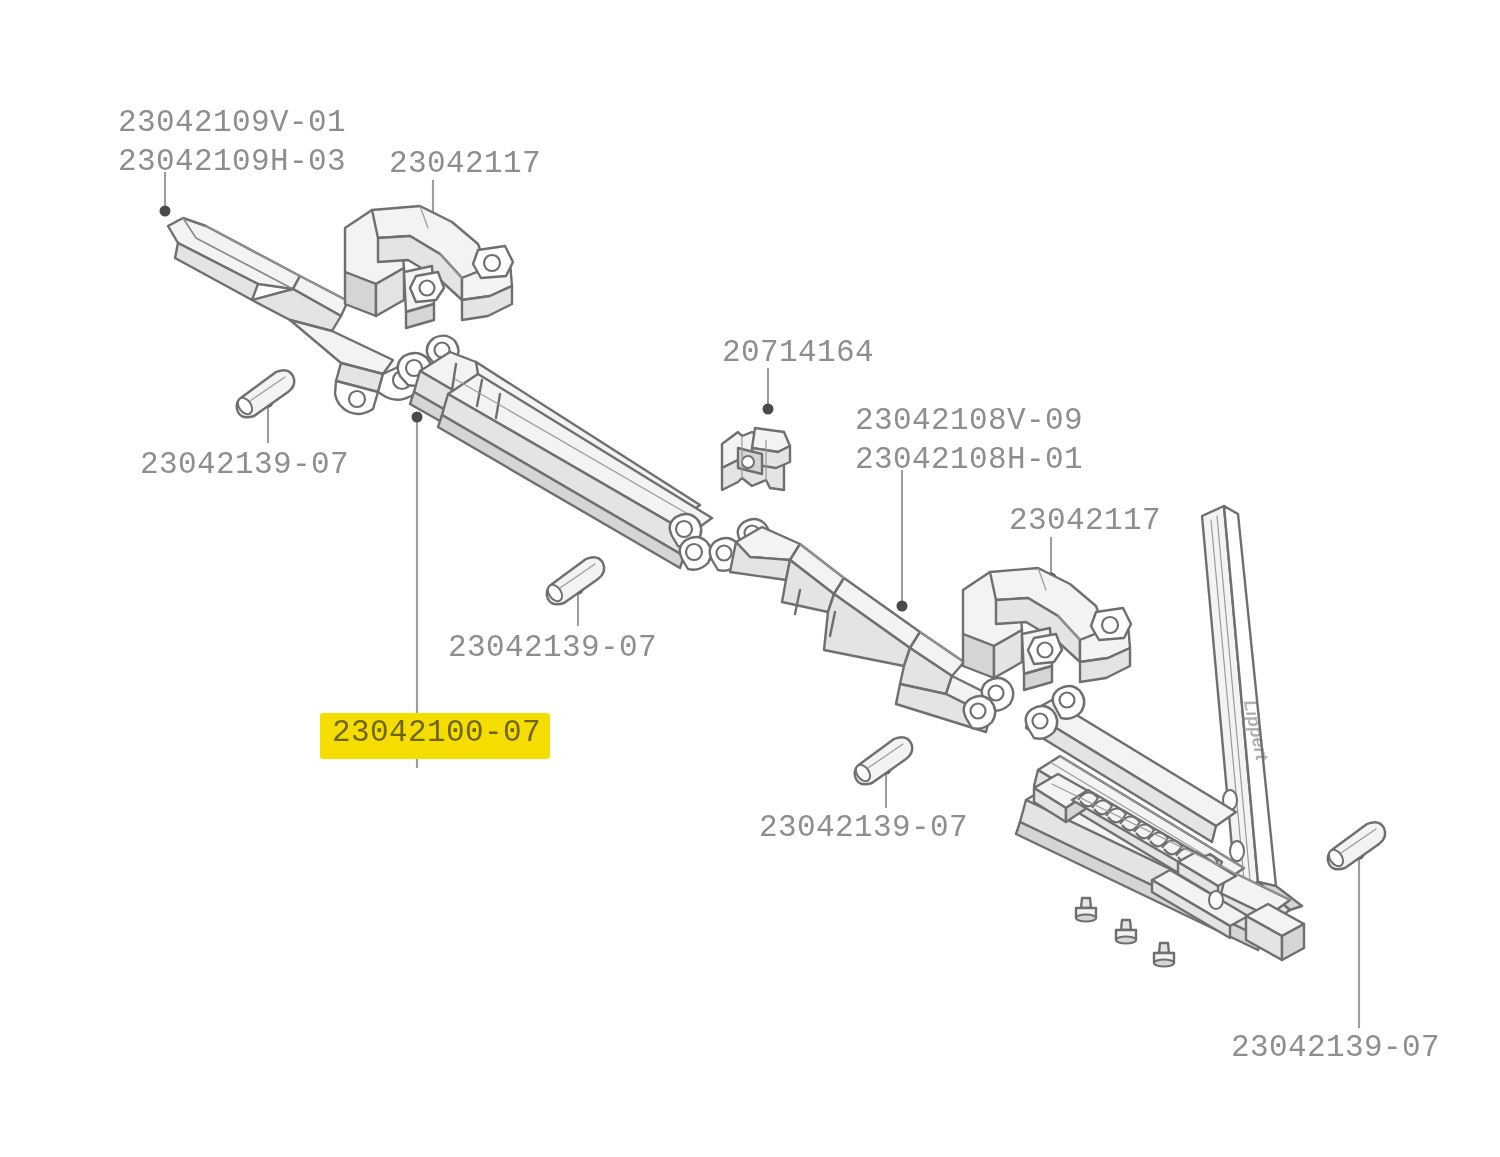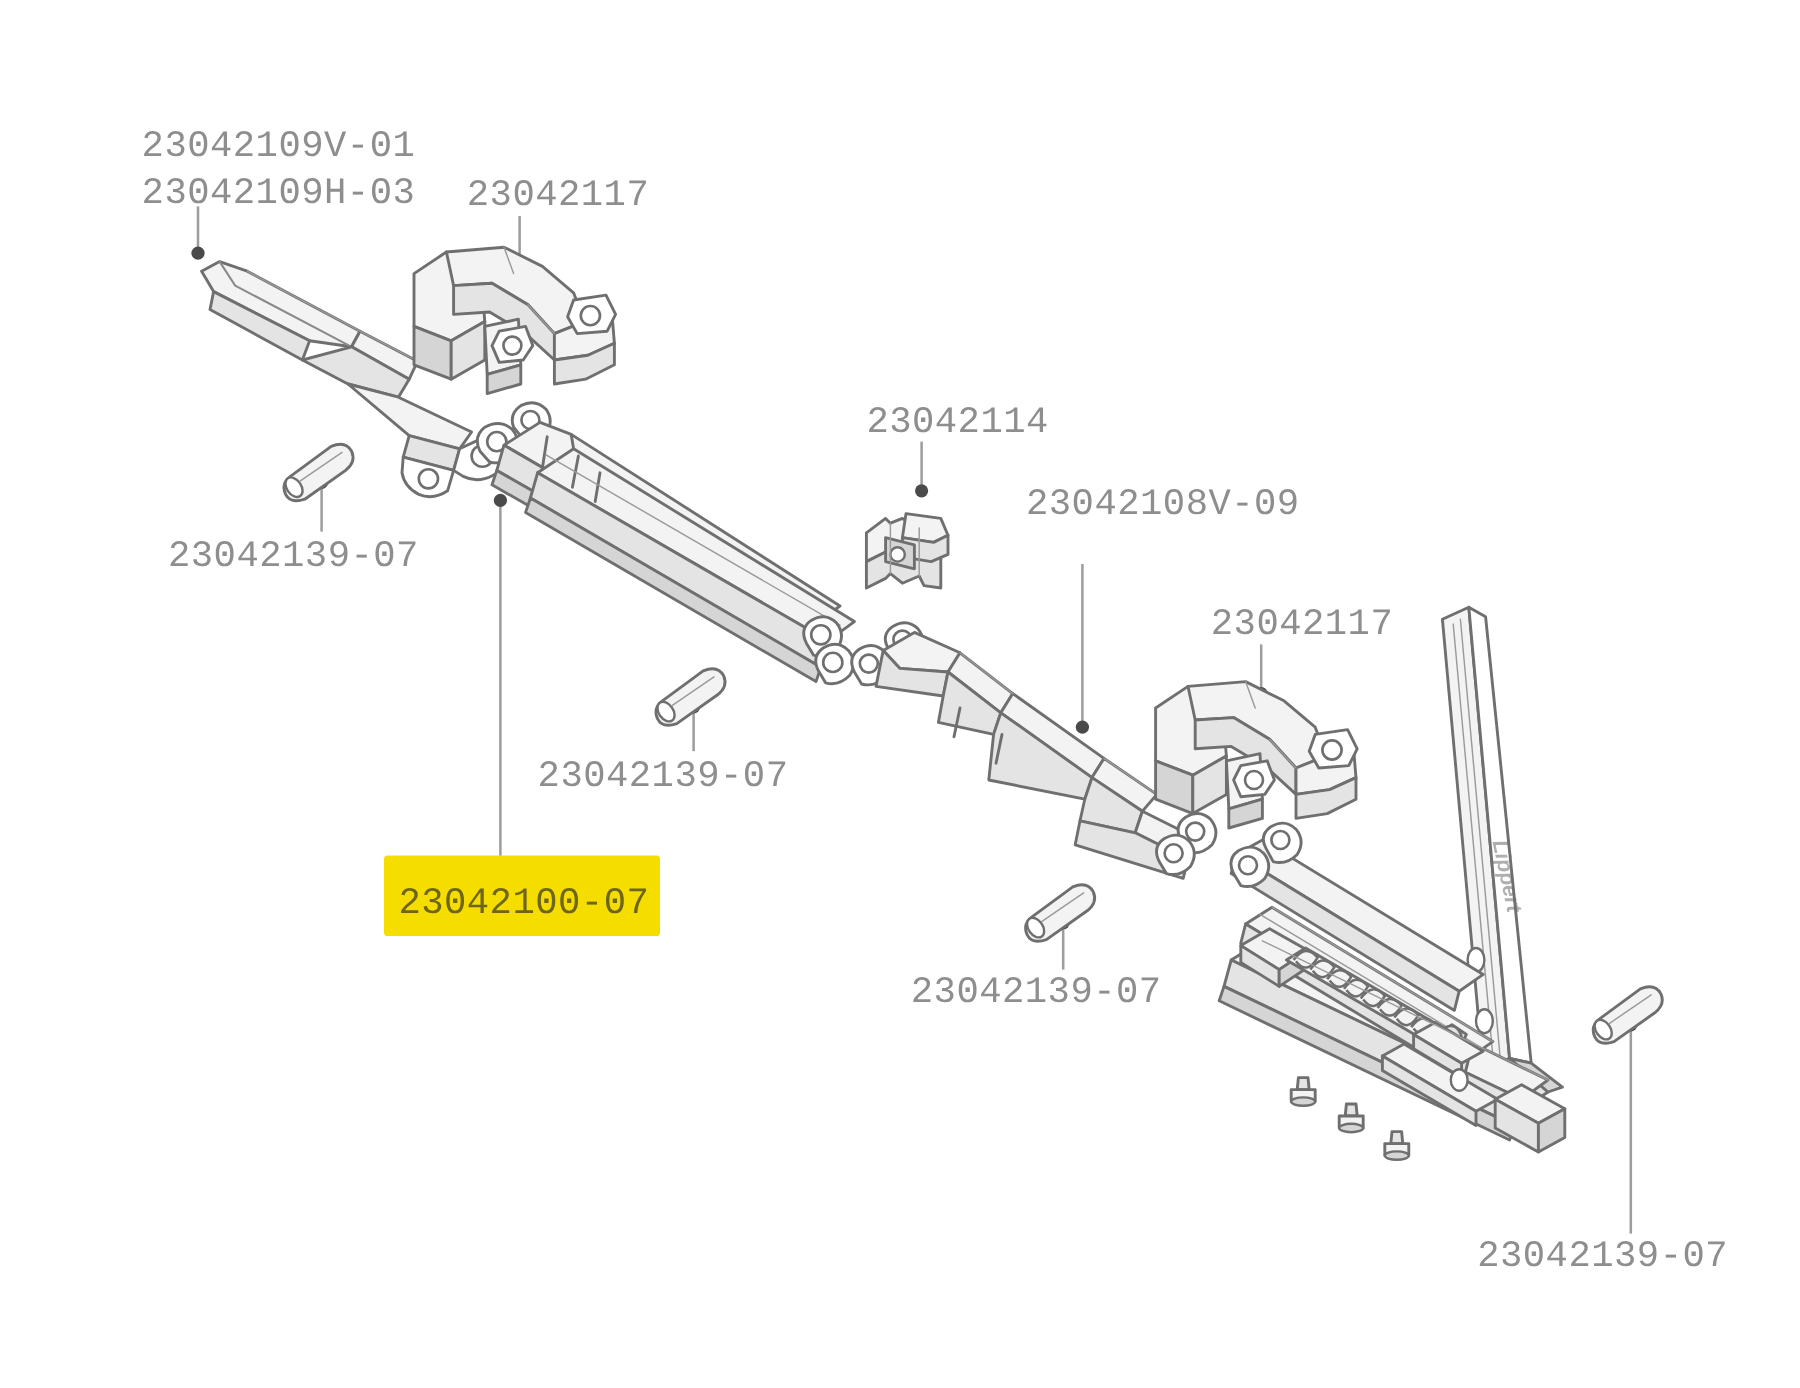--- a/index.html
+++ b/index.html
@@ -32,21 +32,21 @@
     white-space: pre;
     color: #8e8e8e;
     font-family: Liberation Mono, monospace;
     font-size: 31px;
     letter-spacing: 0.4px;
     line-height: 39px;
   }
   .part-label.highlighted {
     color: #6e6616;
     background: #f5dd00;
-    padding: 21px 9px 7px 12px;
+    padding: 0 9px 7px 12px;
     border-radius: 3px;
     z-index: 4;
   }
   .label-stack {
     position: absolute;
   }
   .label-stack .part-label {
     position: static;
     display: block;
   }
@@ -324,24 +324,25 @@
     <span class="part-label">23042109V-01</span>
     <span class="part-label">23042109H-03</span>
   </div>
 
   <span class="part-label" style="left:389px; top:144px;">23042117</span>
 
   <span class="part-label" style="left:140px; top:445px;">23042139-07</span>
 
   <span class="part-label" style="left:448px; top:628px;">23042139-07</span>
 
-  <span class="part-label" style="left:722px; top:333px;">23042114</span>
+  <span class="part-label" style="left:722px; top:333px;">20714164</span>
 
   <div class="label-stack" style="left:855px; top:401px;">
     <span class="part-label">23042108V-09</span>
+    <span class="part-label">23042108H-01</span>
   </div>
 
   <span class="part-label" style="left:1009px; top:501px;">23042117</span>
 
   <span class="part-label highlighted" style="left:320px; top:713px;">23042100-07</span>
 
 
   <span class="part-label" style="left:759px; top:808px;">23042139-07</span>
 
   <span class="part-label" style="left:1231px; top:1028px;">23042139-07</span>

